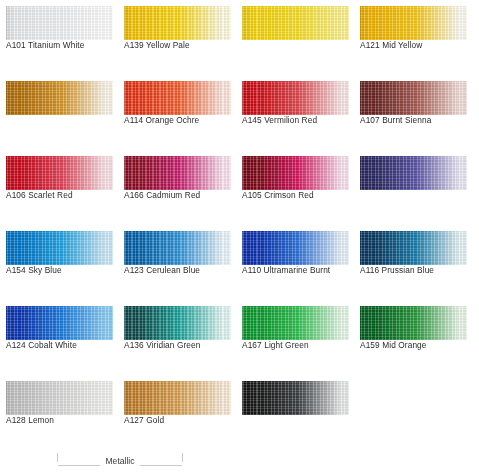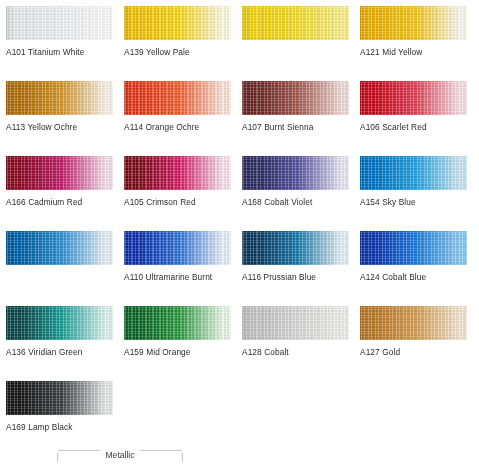--- a/index.html
+++ b/index.html
@@ -69,35 +69,34 @@
   .swatch .edge {
     position: absolute;
     inset: 0;
     background: linear-gradient(90deg,
       rgba(0,0,0,0.16) 0px,
       rgba(0,0,0,0.04) 3px,
       rgba(0,0,0,0.0) 9px);
     pointer-events: none;
   }
   .label {
-    margin-top: 7px;
     font-size: 8.3px;
     line-height: 10px;
     color: #2b2b2b;
     letter-spacing: 0.1px;
     white-space: nowrap;
   }
   .metallic {
     position: absolute;
     left: 57px;
     top: 450px;
     width: 126px;
     height: 16px;
     display: flex;
-    align-items: flex-start;
+    align-items: flex-end;
   }
   .metallic .tick {
     width: 1px;
     height: 9px;
     background: #c9c9c9;
     flex: 0 0 auto;
     align-self: flex-start;
     margin-top: 3px;
   }
   .metallic .rule {
@@ -148,32 +147,39 @@
           <div class="weave"></div>
         </div>
         <div class="label">A121 Mid Yellow</div>
       </div>
       <div class="cell">
         <div class="swatch">
           <div class="paint" style="background: linear-gradient(90deg, rgb(181, 114, 12) 0%, rgb(181, 114, 12) 14%, rgb(217, 154, 44) 52%, rgb(253, 246, 234) 92%, rgb(253, 246, 234) 100%);"></div>
           <div class="edge"></div>
           <div class="weave"></div>
         </div>
-        <div class="label">A113 Yellow Ochre</div>
       </div>
       <div class="cell">
         <div class="swatch">
           <div class="paint" style="background: linear-gradient(90deg, rgb(230, 51, 18) 0%, rgb(230, 51, 18) 14%, rgb(242, 96, 47) 52%, rgb(252, 229, 219) 92%, rgb(252, 229, 219) 100%);"></div>
           <div class="edge"></div>
           <div class="weave"></div>
         </div>
         <div class="label">A114 Orange Ochre</div>
       </div>
       <div class="cell">
         <div class="swatch">
+          <div class="paint" style="background: linear-gradient(90deg, rgb(207, 13, 21) 0%, rgb(207, 13, 21) 14%, rgb(224, 75, 81) 52%, rgb(251, 230, 231) 92%, rgb(251, 230, 231) 100%);"></div>
+          <div class="edge"></div>
+          <div class="weave"></div>
+        </div>
+        <div class="label">A145 Vermilion Red</div>
+      </div>
+      <div class="cell">
+        <div class="swatch">
           <div class="paint" style="background: linear-gradient(90deg, rgb(109, 39, 37) 0%, rgb(109, 39, 37) 14%, rgb(168, 93, 83) 52%, rgb(243, 222, 217) 92%, rgb(243, 222, 217) 100%);"></div>
           <div class="edge"></div>
           <div class="weave"></div>
         </div>
         <div class="label">A107 Burnt Sienna</div>
       </div>
       <div class="cell">
         <div class="swatch">
           <div class="paint" style="background: linear-gradient(90deg, rgb(204, 10, 28) 0%, rgb(204, 10, 28) 14%, rgb(228, 69, 90) 52%, rgb(251, 227, 232) 92%, rgb(251, 227, 232) 100%);"></div>
           <div class="edge"></div>
@@ -196,36 +202,36 @@
           <div class="weave"></div>
         </div>
         <div class="label">A105 Crimson Red</div>
       </div>
       <div class="cell">
         <div class="swatch">
           <div class="paint" style="background: linear-gradient(90deg, rgb(44, 42, 99) 0%, rgb(44, 42, 99) 14%, rgb(91, 85, 166) 52%, rgb(236, 233, 247) 92%, rgb(236, 233, 247) 100%);"></div>
           <div class="edge"></div>
           <div class="weave"></div>
         </div>
-        <div class="label">A168 Cobalt Violet</div>
       </div>
       <div class="cell">
         <div class="swatch">
           <div class="paint" style="background: linear-gradient(90deg, rgb(0, 119, 200) 0%, rgb(0, 119, 200) 14%, rgb(36, 165, 228) 52%, rgb(205, 234, 248) 92%, rgb(205, 234, 248) 100%);"></div>
           <div class="edge"></div>
           <div class="weave"></div>
         </div>
         <div class="label">A154 Sky Blue</div>
       </div>
       <div class="cell">
         <div class="swatch">
           <div class="paint" style="background: linear-gradient(90deg, rgb(0, 96, 168) 0%, rgb(0, 96, 168) 14%, rgb(47, 147, 214) 52%, rgb(233, 244, 251) 92%, rgb(233, 244, 251) 100%);"></div>
           <div class="edge"></div>
           <div class="weave"></div>
         </div>
+        <div class="label">A123 Cerulean Blue</div>
       </div>
       <div class="cell">
         <div class="swatch">
           <div class="paint" style="background: linear-gradient(90deg, rgb(10, 47, 176) 0%, rgb(10, 47, 176) 14%, rgb(47, 116, 217) 52%, rgb(232, 241, 251) 92%, rgb(232, 241, 251) 100%);"></div>
           <div class="edge"></div>
           <div class="weave"></div>
         </div>
         <div class="label">A110 Ultramarine Burnt</div>
       </div>
       <div class="cell">
@@ -235,61 +241,68 @@
           <div class="weave"></div>
         </div>
         <div class="label">A116 Prussian Blue</div>
       </div>
       <div class="cell">
         <div class="swatch">
           <div class="paint" style="background: linear-gradient(90deg, rgb(15, 54, 179) 0%, rgb(15, 54, 179) 14%, rgb(31, 127, 224) 52%, rgb(140, 205, 246) 92%, rgb(140, 205, 246) 100%);"></div>
           <div class="edge"></div>
           <div class="weave"></div>
         </div>
-        <div class="label">A124 Cobalt Blue</div>
+        <div class="label">A124 Cobalt White</div>
       </div>
       <div class="cell">
         <div class="swatch">
           <div class="paint" style="background: linear-gradient(90deg, rgb(11, 74, 74) 0%, rgb(11, 74, 74) 14%, rgb(25, 164, 155) 52%, rgb(223, 245, 242) 92%, rgb(223, 245, 242) 100%);"></div>
           <div class="edge"></div>
           <div class="weave"></div>
         </div>
         <div class="label">A136 Viridian Green</div>
       </div>
       <div class="cell">
         <div class="swatch">
+          <div class="paint" style="background: linear-gradient(90deg, rgb(10, 154, 46) 0%, rgb(10, 154, 46) 14%, rgb(53, 194, 83) 52%, rgb(230, 248, 232) 92%, rgb(230, 248, 232) 100%);"></div>
+          <div class="edge"></div>
+          <div class="weave"></div>
+        </div>
+        <div class="label">A167 Light Green</div>
+      </div>
+      <div class="cell">
+        <div class="swatch">
           <div class="paint" style="background: linear-gradient(90deg, rgb(5, 99, 34) 0%, rgb(5, 99, 34) 14%, rgb(42, 155, 62) 52%, rgb(234, 247, 233) 92%, rgb(234, 247, 233) 100%);"></div>
           <div class="edge"></div>
           <div class="weave"></div>
         </div>
         <div class="label">A159 Mid Orange</div>
       </div>
       <div class="cell">
         <div class="swatch">
           <div class="paint" style="background: linear-gradient(90deg, rgb(198, 198, 198) 0%, rgb(198, 198, 198) 14%, rgb(222, 222, 222) 52%, rgb(242, 242, 240) 92%, rgb(242, 242, 240) 100%);"></div>
           <div class="edge"></div>
           <div class="weave"></div>
         </div>
-        <div class="label">A128 Cobalt</div>
+        <div class="label">A128 Lemon</div>
       </div>
       <div class="cell">
         <div class="swatch">
           <div class="paint" style="background: linear-gradient(90deg, rgb(192, 125, 40) 0%, rgb(192, 125, 40) 14%, rgb(217, 162, 84) 52%, rgb(247, 232, 212) 92%, rgb(247, 232, 212) 100%);"></div>
           <div class="edge"></div>
           <div class="weave"></div>
         </div>
         <div class="label">A127 Gold</div>
       </div>
       <div class="cell">
         <div class="swatch">
           <div class="paint" style="background: linear-gradient(90deg, rgb(23, 23, 23) 0%, rgb(23, 23, 23) 14%, rgb(62, 66, 70) 52%, rgb(233, 234, 234) 92%, rgb(233, 234, 234) 100%);"></div>
           <div class="edge"></div>
           <div class="weave"></div>
         </div>
-        <div class="label">A169 Lamp Black</div>
       </div>
     </div>
 
   <div class="metallic">
     <span class="tick"></span>
     <span class="rule"></span>
     <span class="mtext">Metallic</span>
     <span class="rule"></span>
     <span class="tick"></span>
   </div>

